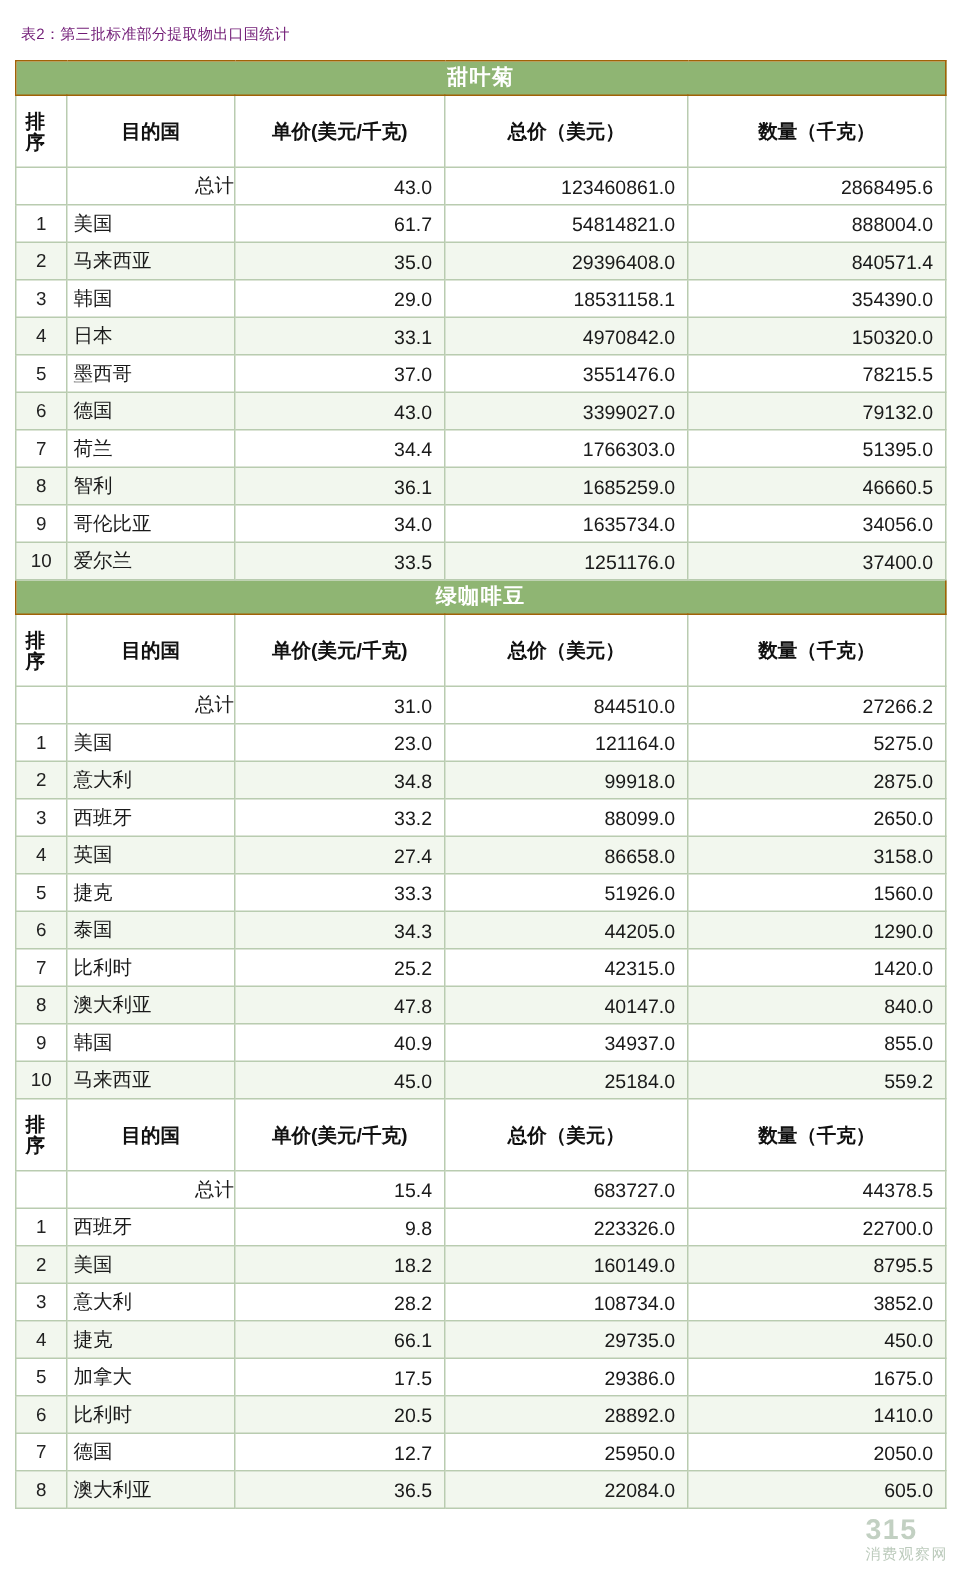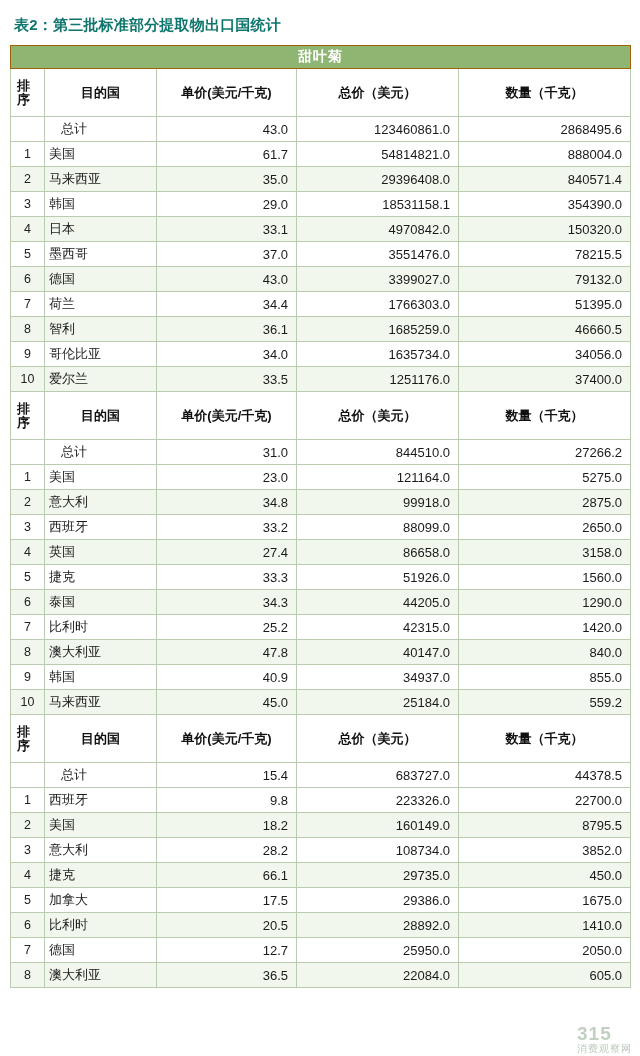--- a/index.html
+++ b/index.html
@@ -13,23 +13,23 @@
     font-family: "Liberation Sans", sans-serif;
     color: #1a1a1a;
     position: relative;
     overflow: hidden;
   }
   .page {
     width: 640px;
     padding: 10px 10px 0 10px;
   }
   .caption {
-    font-size: 15px;
-    font-weight: bold;
-    color: #0f766e;
+    font-size: 10px;
+    font-weight: normal;
+    color: #701a75;
     padding: 6px 2px 10px 4px;
     letter-spacing: 0.2px;
   }
   table.stats {
     width: 620px;
     border-collapse: collapse;
     table-layout: fixed;
     font-size: 13px;
   }
   table.stats col.c0 { width: 34px; }
@@ -81,34 +81,34 @@
     color: #222;
     height: 25px;
   }
   td.country {
     text-align: left;
     padding-left: 4px;
     font-size: 13px;
     height: 25px;
   }
   td.country.center {
-    text-align: left;
+    text-align: right;
     padding-left: 16px;
   }
   td.num {
     text-align: right;
     padding-right: 8px;
     font-size: 13px;
     font-variant-numeric: tabular-nums;
     height: 25px;
   }
   .watermark {
     position: absolute;
     right: 8px;
-    bottom: 0;
+    bottom: 13px;
     font-size: 19px;
     font-weight: bold;
     color: rgba(120,150,120,0.45);
     letter-spacing: 1px;
     pointer-events: none;
   }
   .watermark small {
     font-size: 10px;
     font-weight: normal;
     color: rgba(120,150,120,0.5);
@@ -214,20 +214,23 @@
           <td class="num">1635734.0</td>
           <td class="num">34056.0</td>
         </tr>
         <tr class="data alt">
           <td class="rank">10</td>
           <td class="country">爱尔兰</td>
           <td class="num">33.5</td>
           <td class="num">1251176.0</td>
           <td class="num">37400.0</td>
         </tr>
+        <tr class="section-title">
+          <td colspan="5">绿咖啡豆</td>
+        </tr>
         <tr class="head">
           <th class="rank">
             <span>排</span>
             <span>序</span>
           </th>
           <th>目的国</th>
           <th>单价(美元/千克)</th>
           <th>总价（美元）</th>
           <th>数量（千克）</th>
         </tr>

